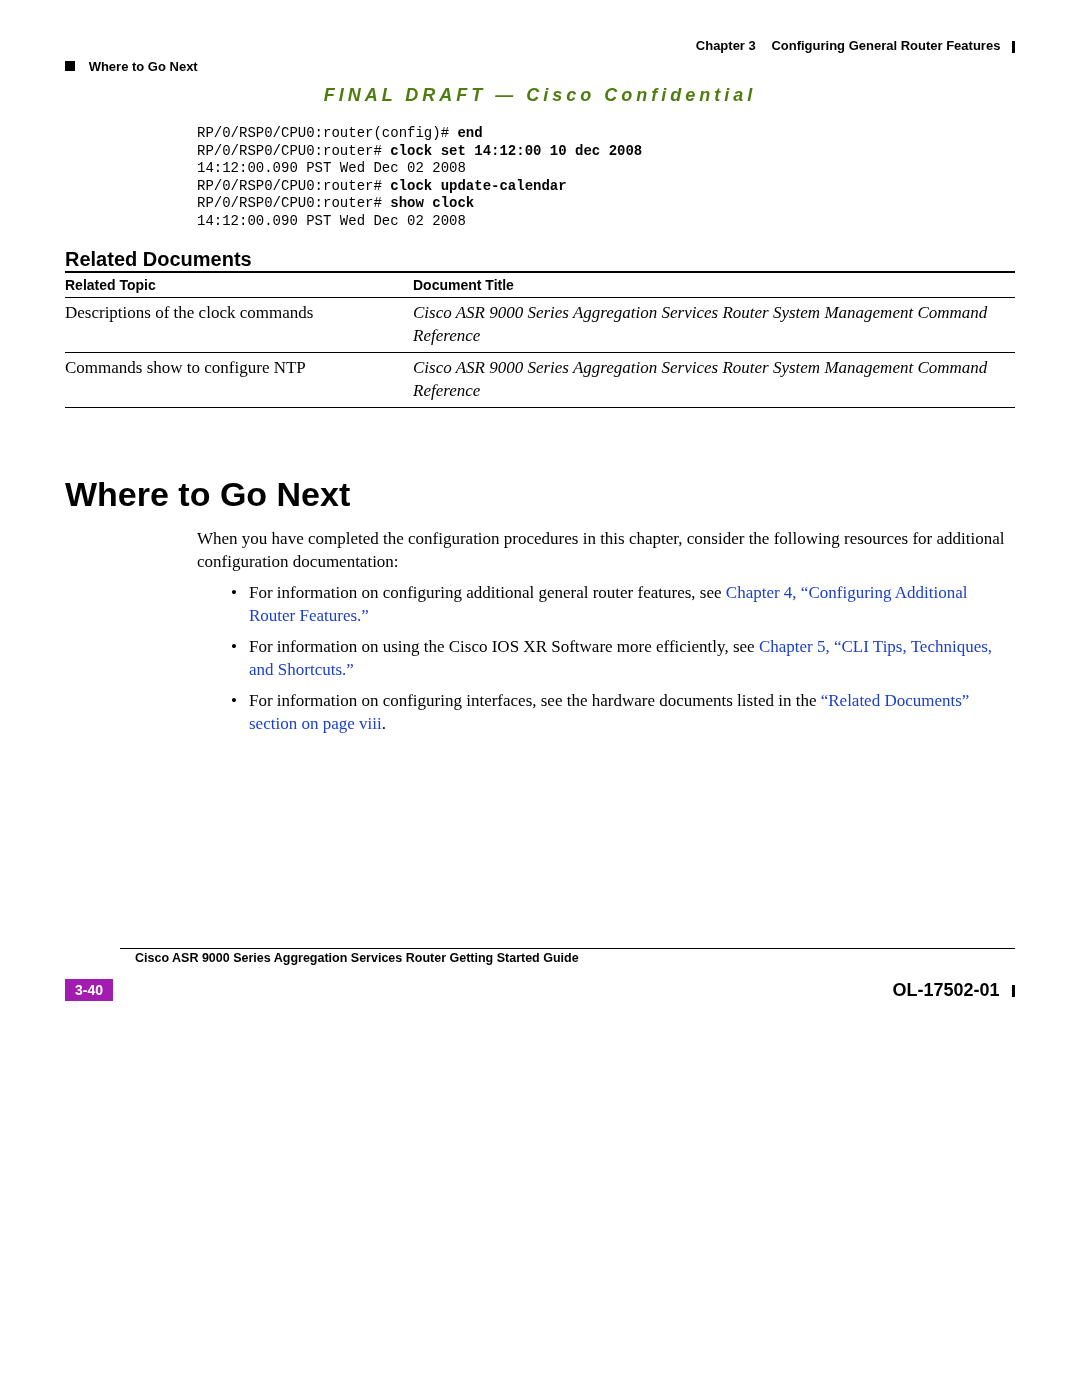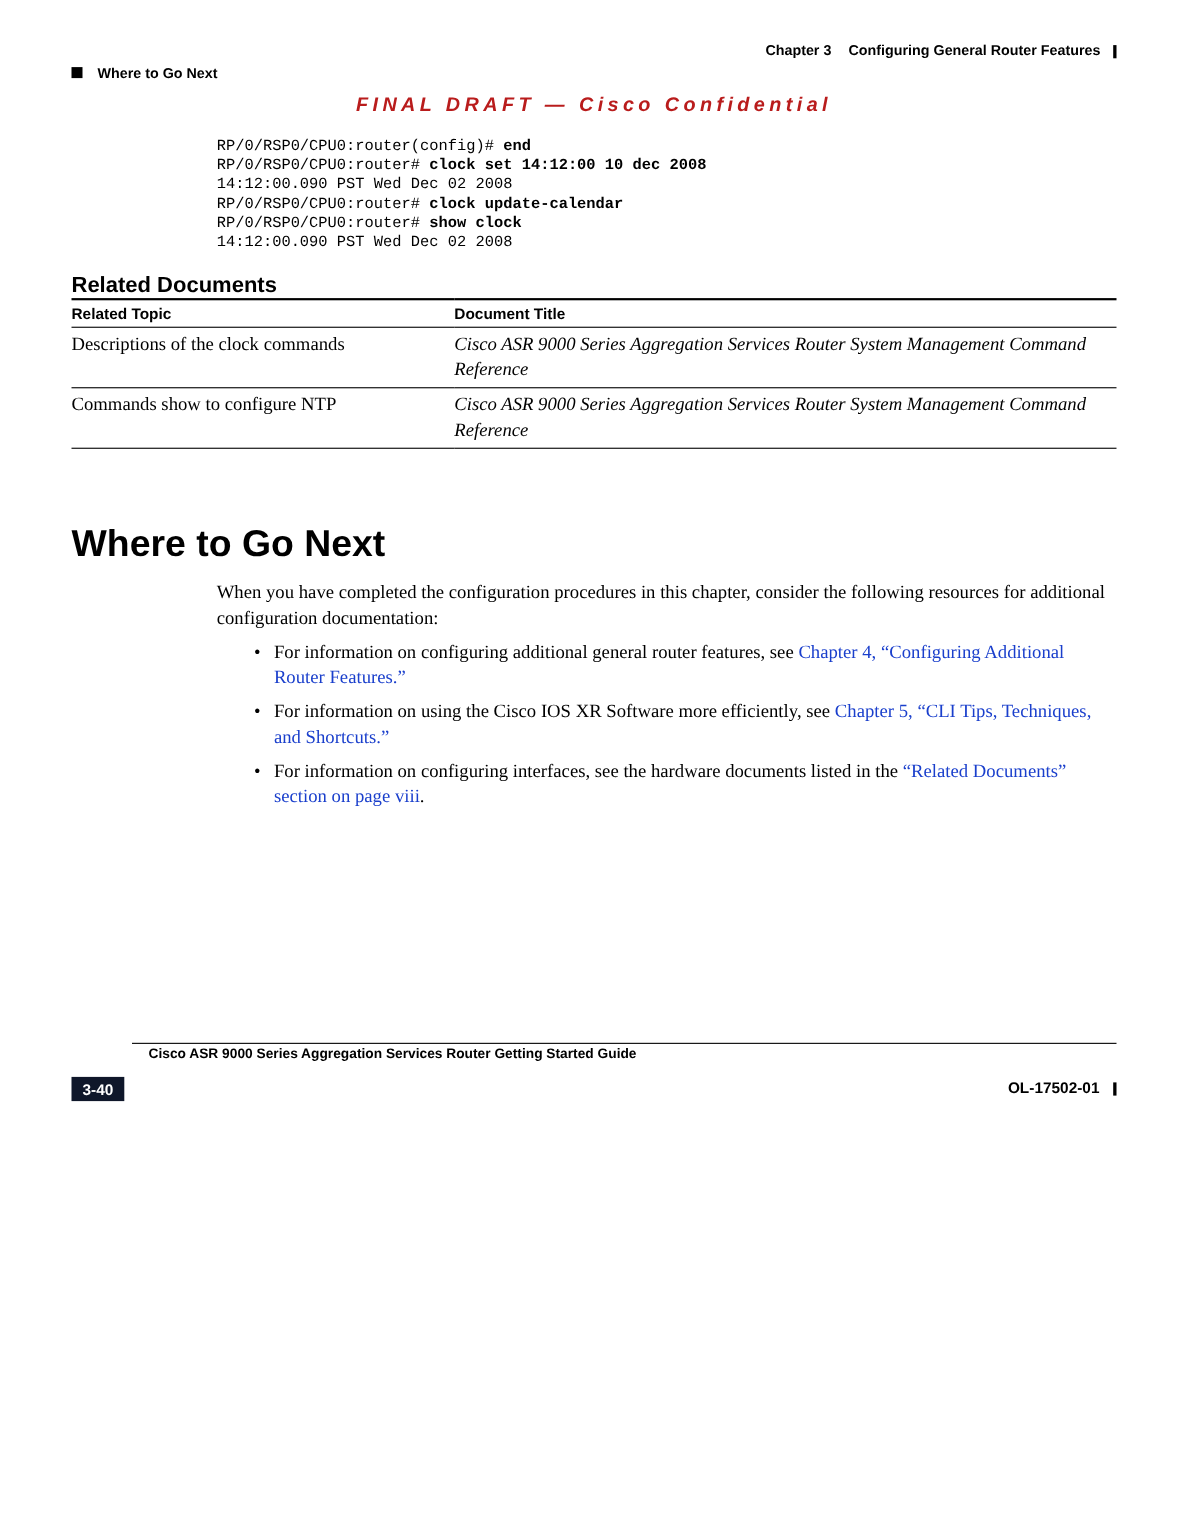--- a/index.html
+++ b/index.html
@@ -58,21 +58,21 @@
   
   .banner {
     position: absolute;
     top: 85px;
     left: 0; right: 0;
     text-align: center;
     font-family: Arial, Helvetica, sans-serif;
     font-weight: bold;
     font-style: italic;
     letter-spacing: 4px;
-    color: #b91c1c;
+    color: #4d7c0f;
     font-size: 18px;
   }
   
   .term {
     position: absolute;
     top: 125px;
     left: 197px;
     font-family: "Courier New", Courier, monospace;
     font-size: 14px;
     line-height: 1.25;
@@ -178,28 +178,28 @@
     font-weight: bold;
     margin-left: 70px;
     margin-bottom: 14px;
   }
   .ftr-row {
     display: flex;
     justify-content: space-between;
     align-items: center;
   }
   .ftr-page {
-    background: #0f172a;
+    background: #a21caf;
     color: #fff;
     font-weight: bold;
     font-size: 14px;
     padding: 3px 10px;
   }
   .ftr-ol {
-    font-size: 14px;
+    font-size: 18px;
     font-weight: bold;
   }
   .ftr-bar {
     display:inline-block;
     width:3px;
     height:12px;
     background:#000;
     margin-left:8px;
     vertical-align:middle;
   }

